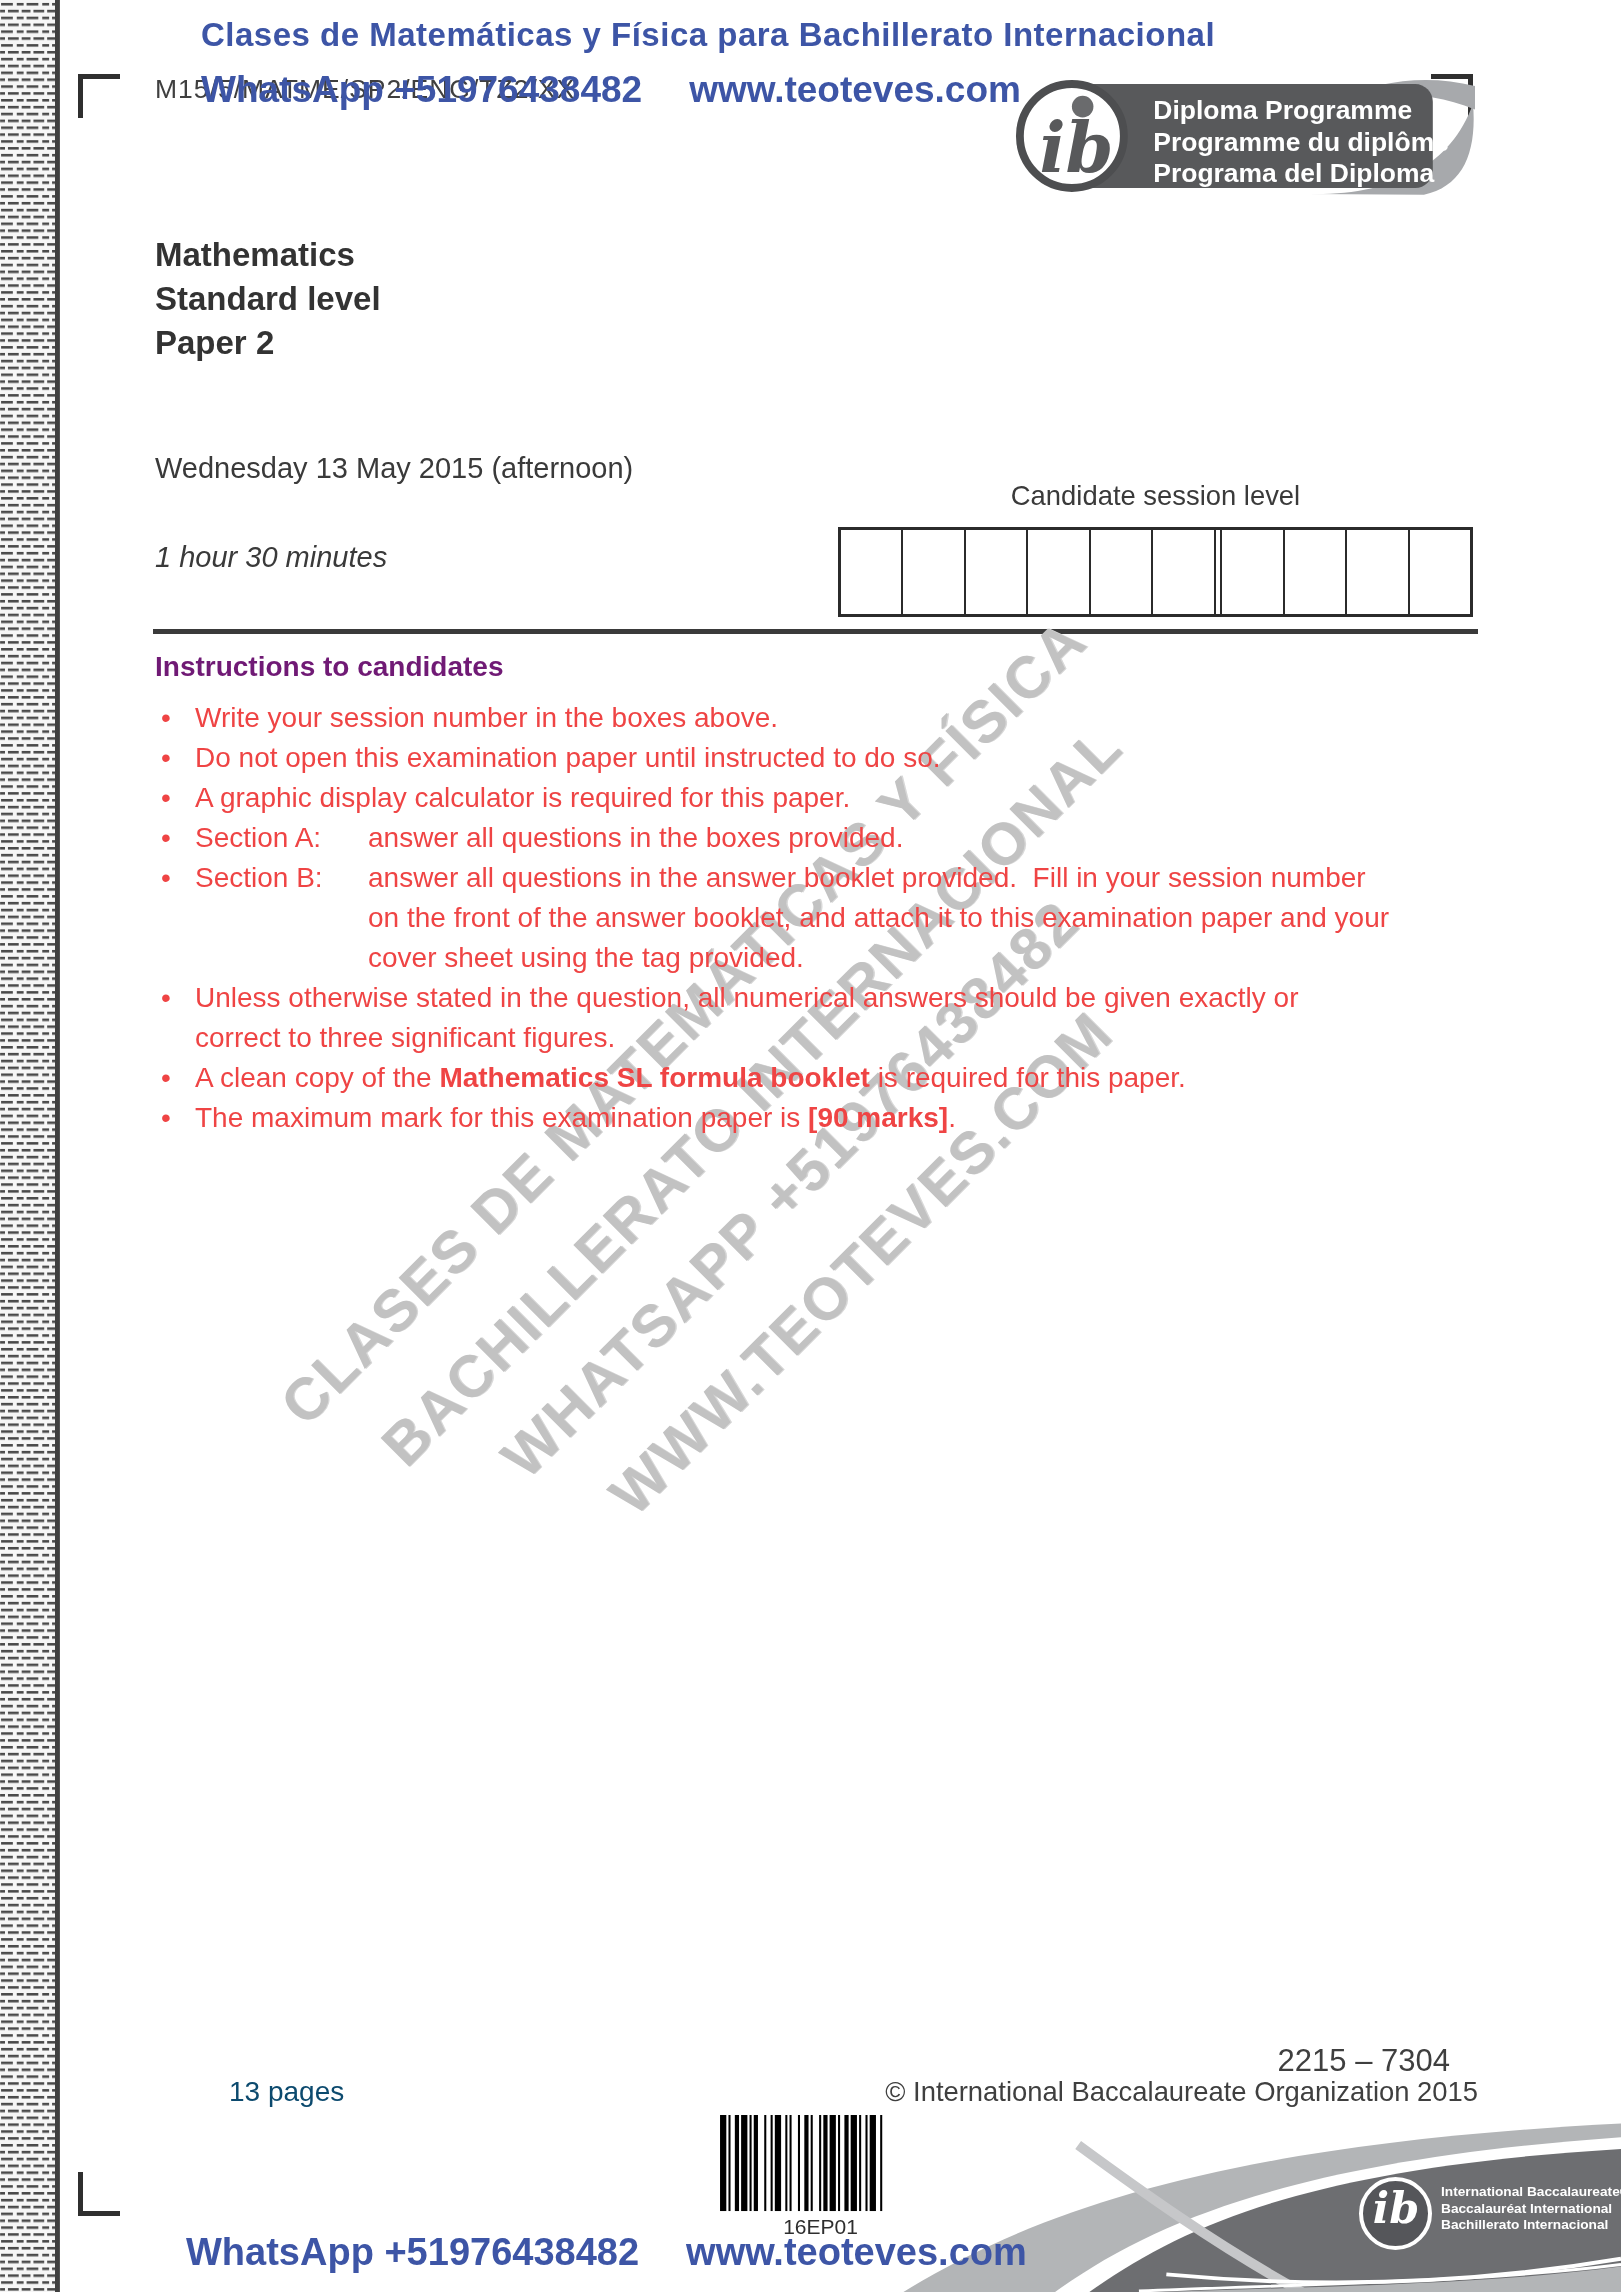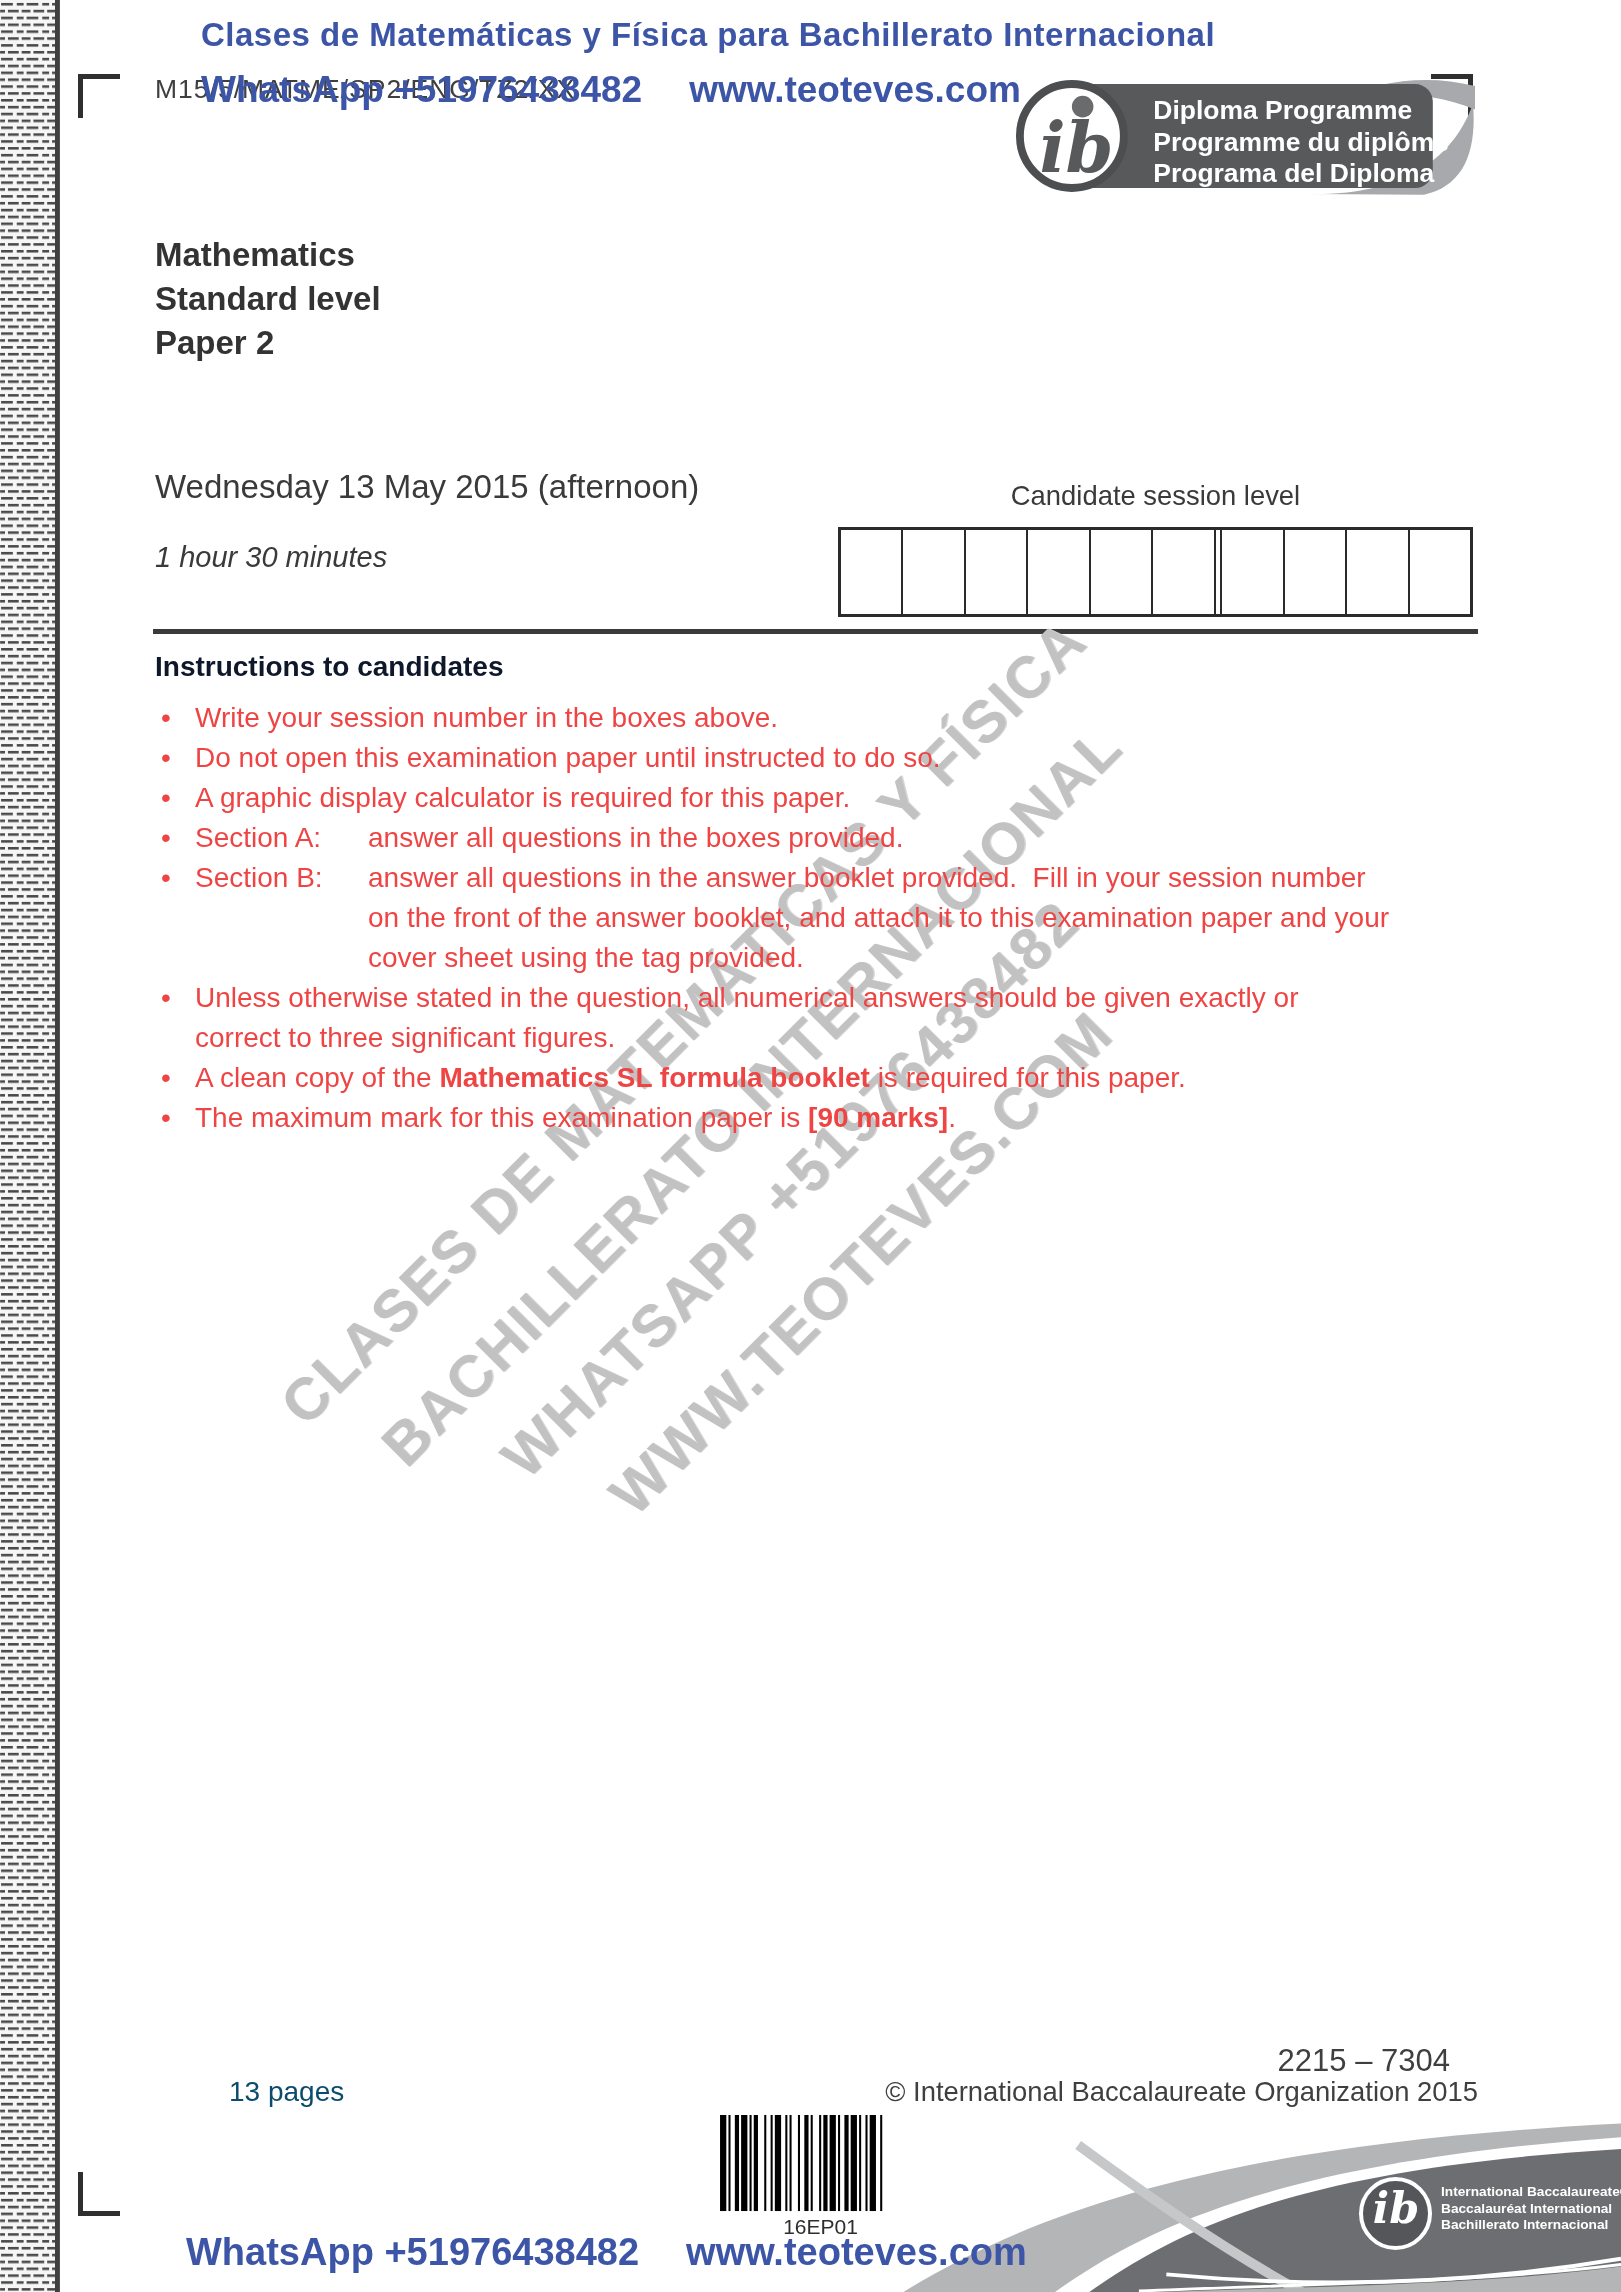--- a/index.html
+++ b/index.html
@@ -20,30 +20,30 @@
   .promo2{position:absolute;left:201px;top:69px;font-size:37px;font-weight:bold;color:#3d55a6;white-space:nowrap;z-index:30;}
   .promo2 .gap, .promo-bottom .gap{display:inline-block;width:47px;}
   .promo-bottom{position:absolute;left:186px;top:2231px;font-size:38px;font-weight:bold;color:#3d55a6;white-space:nowrap;z-index:30;}
   
   .exam-code{position:absolute;left:155px;top:74px;font-size:26.5px;color:#3f3f3f;letter-spacing:1px;z-index:10;white-space:nowrap;}
   
   .ib-banner{position:absolute;left:1014px;top:76px;width:461px;height:122px;z-index:5;}
   
   .title-block{position:absolute;left:155px;top:233px;font-size:33px;font-weight:bold;color:#333;line-height:44px;}
   
-  .exam-date{position:absolute;left:155px;top:468px;font-size:33px;color:#3a3a3a;}
+  .exam-date{position:absolute;left:155px;top:452px;font-size:29px;color:#3a3a3a;}
   .duration{position:absolute;left:155px;top:541px;font-size:29px;color:#3a3a3a;font-style:italic;}
   .cand-label{position:absolute;left:838px;top:480px;width:635px;text-align:center;font-size:27.4px;color:#3a3a3a;}
   .session-boxes{position:absolute;left:838px;top:527px;width:635px;height:90px;border:3.9px solid #2b2b2b;display:flex;box-sizing:border-box;background:#fff;}
   .boxcell{flex:1;border-left:2.9px solid #2b2b2b;}
   .boxcell.nb{border-left:none;}
   .boxsep{flex:0 0 8.8px;border-left:2.9px solid #2b2b2b;border-right:2.9px solid #2b2b2b;box-sizing:border-box;}
   .hr-rule{position:absolute;left:153px;top:629px;width:1325px;height:4.9px;background:#3a3a3a;}
   
-  .instr-head{position:absolute;left:155px;top:651px;font-size:28px;font-weight:bold;color:#0f172a;}
+  .instr-head{position:absolute;left:155px;top:651px;font-size:28px;font-weight:bold;color:#701a75;}
   .bullets{position:absolute;left:155px;top:698px;width:1338px;font-size:28px;line-height:40px;color:#ef4444;list-style:none;margin:0;padding:0;z-index:6;}
   .bullet{position:relative;padding-left:40px;}
   .bullet::before{content:"\2022";position:absolute;left:5.9px;top:0;}
   .sec-label{display:inline-block;width:173px;vertical-align:top;}
   .textcol{display:inline-block;vertical-align:top;}
   .line{white-space:pre-wrap;}
   .line .b{font-weight:bold;}
   
   .wm{position:absolute;font-size:59px;font-weight:bold;letter-spacing:2px;color:#c2c2c2;white-space:nowrap;transform:rotate(-45deg);transform-origin:left bottom;z-index:2;line-height:69px;text-shadow:1px 1px 0 #d8d8d8;}
   .wm1{left:316px;top:1370px;}

